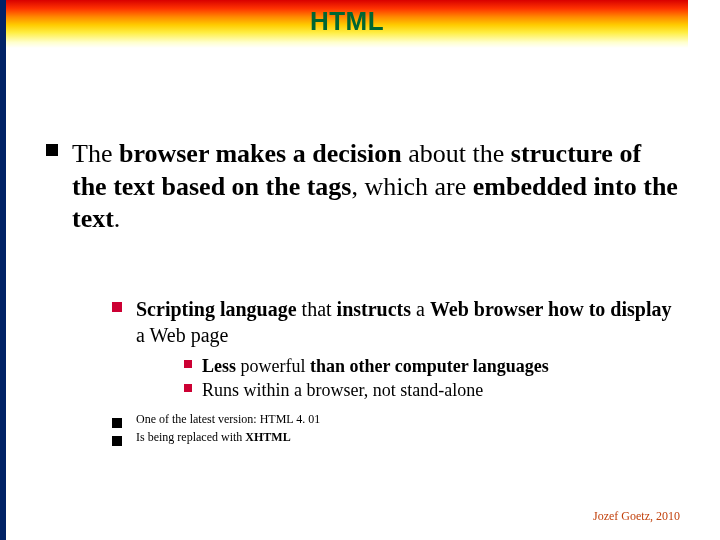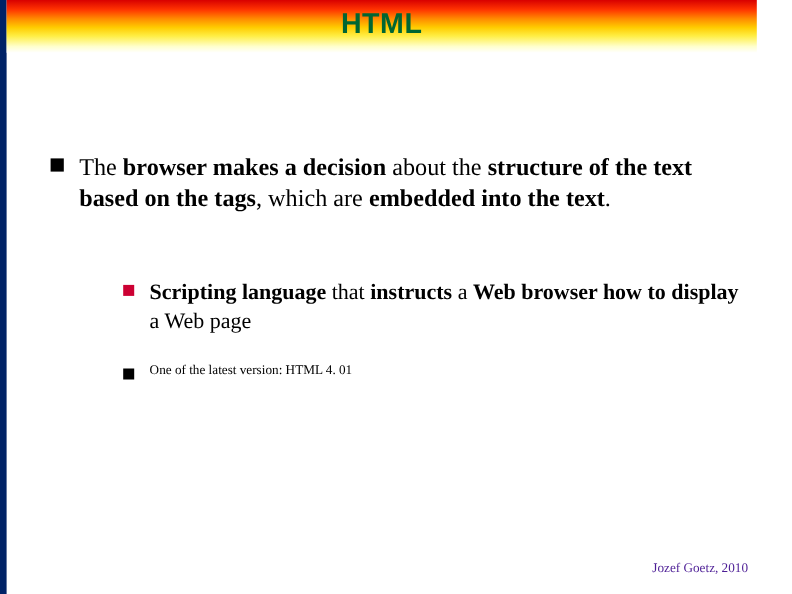--- a/index.html
+++ b/index.html
@@ -40,42 +40,42 @@
     color: #006633;
     letter-spacing: 0.5px;
   }
   .content {
     position: absolute;
     left: 6px; top: 48px;
     width: 714px; height: 492px;
     padding: 90px 40px 0 40px;
   }
   .bullet-block {
-    font-size: 22px;
+    font-size: 26px;
     color: #000;
     line-height: 1.25;
     position: relative;
     padding-left: 26px;
     margin-bottom: 60px;
   }
   .bullet-block .sq {
     position: absolute;
     left: 0; top: 6px;
     width: 12px; height: 12px;
     background: #000;
   }
   .subblock {
     padding-left: 66px;
   }
   .sub1 {
     font-size: 20px;
     line-height: 1.3;
     position: relative;
     padding-left: 24px;
-    margin-bottom: 24px;
+    margin-bottom: 9px;
   }
   .sub1 .sq {
     position: absolute;
     left: 0; top: 6px;
     width: 10px; height: 10px;
     background: #cc0033;
   }
   .sub2wrap {
     padding-left: 48px;
     margin-top: 6px;
@@ -103,21 +103,21 @@
   .sub1b .sq {
     position: absolute;
     left: 0; top: 6px;
     width: 10px; height: 10px;
     background: #000;
   }
   .footer {
     position: absolute;
     right: 40px; bottom: 16px;
     font-size: 12px;
-    color: #4c1d95;
+    color: #c2410c;
   }
 </style>
 </head>
 <body>
 
 <div class="left-bar"></div>
 <div class="title-band">
   <div class="title">HTML</div>
 </div>
 
@@ -127,25 +127,39 @@
     <span class="sq"></span>
     <span>The <b>browser makes a decision</b> about the <b>structure of the text based on the tags</b>, which are <b>embedded into the text</b>.</span>
   </div>
 
   <div class="subblock">
 
     <div class="sub1">
       <span class="sq"></span>
       <span><b>Scripting language</b> that <b>instructs</b> a <b>Web browser how to display</b> a Web page</span>
 
+      <div class="sub2wrap">
+        <div class="sub2">
+          <span class="sq"></span>
+          <span><b>Less</b> powerful <b>than other computer languages</b></span>
+        </div>
+        <div class="sub2">
+          <span class="sq"></span>
+          <span>Runs within a browser, not stand-alone</span>
+        </div>
+      </div>
     </div>
 
     <div class="sub1b">
       <span class="sq"></span>
       <span>One of the latest version: HTML 4. 01</span>
     </div>
 
+    <div class="sub1b">
+      <span class="sq"></span>
+      <span>Is being replaced with <b>XHTML</b></span>
+    </div>
 
   </div>
 
 </div>
 
 <div class="footer">Jozef Goetz, 2010</div>
 
 </body></html>

